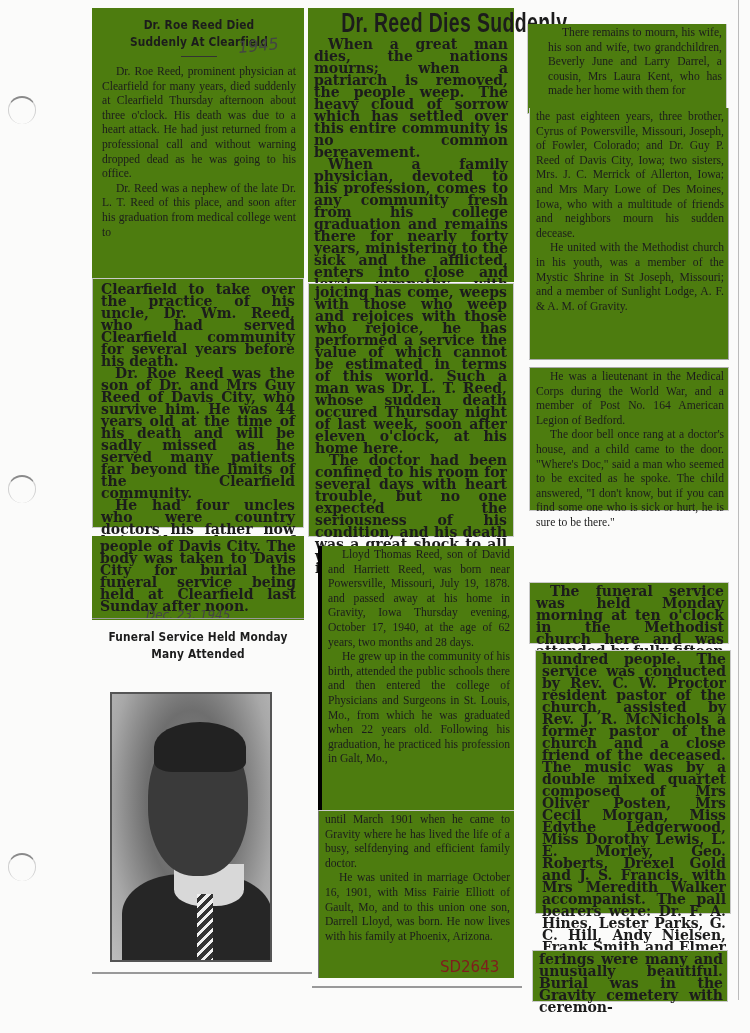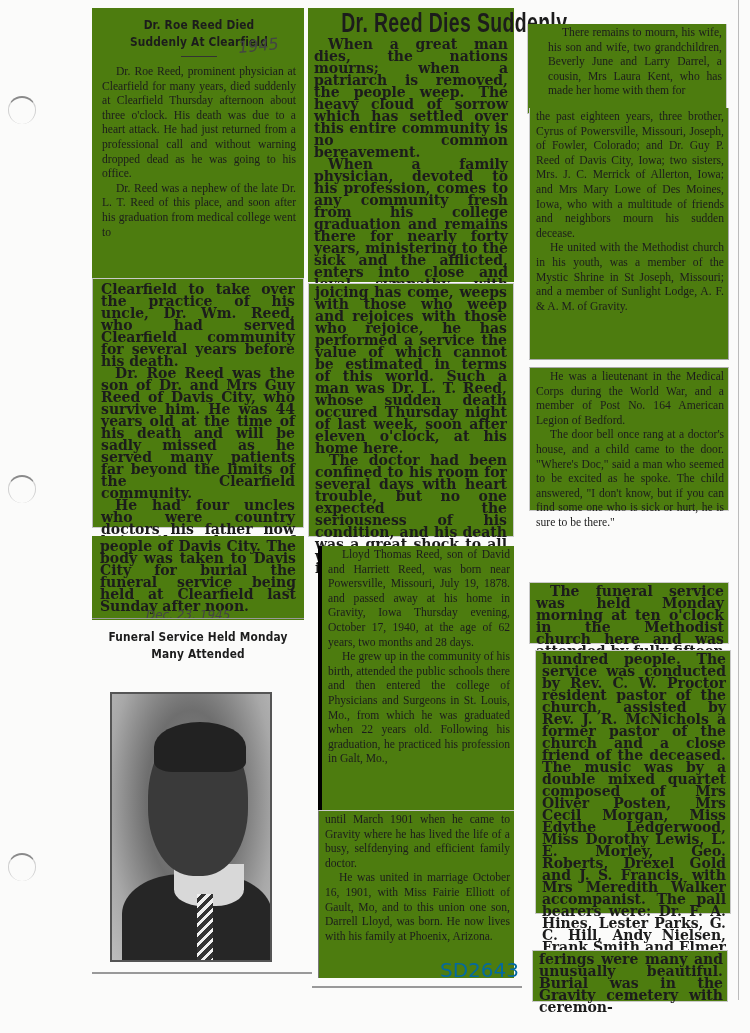--- a/index.html
+++ b/index.html
@@ -127,21 +127,21 @@
 
 <div class="clip" style="left:318px;top:546px;width:196px;height:264px;border:none;border-left:4px solid #000000;padding:2px 4px 0 6px;">
   <p>Lloyd Thomas Reed, son of David and Harriett Reed, was born near Powersville, Missouri, July 19, 1878. and passed away at his home in Gravity, Iowa Thursday evening, October 17, 1940, at the age of 62 years, two months and 28 days.</p>
   <p>He grew up in the community of his birth, attended the public schools there and then entered the college of Physicians and Surgeons in St. Louis, Mo., from which he was graduated when 22 years old. Following his graduation, he practiced his profession in Galt, Mo.,</p>
 </div>
 
 <div class="clip" style="left:318px;top:810px;width:196px;height:168px;border-right:none;border-bottom:none;border-left:1px solid #777;padding:2px 4px 0 6px;">
   <p class="cont">until March 1901 when he came to Gravity where he has lived the life of a busy, selfdenying and efficient family doctor.</p>
   <p>He was united in marriage October 16, 1901, with Miss Fairie Elliott of Gault, Mo, and to this union one son, Darrell Lloyd, was born. He now lives with his family at Phoenix, Arizona.</p>
 </div>
-<div class="hand" style="left:440px;top:958px;font-style:normal;color:#0369a1;transform:none;font-size:20px;">SD2643</div>
+<div class="hand" style="left:440px;top:958px;font-style:normal;color:#7f1d1d;transform:none;font-size:15px;">SD2643</div>
 <div class="divider" style="left:312px;top:986px;width:210px;"></div>
 
 <div class="clip" style="left:527px;top:24px;width:200px;height:90px;border-top:none;padding:2px 4px 0 20px;">
   <p>There remains to mourn, his wife, his son and wife, two grandchildren, Beverly June and Larry Darrel, a cousin, Mrs Laura Kent, who has made her home with them for</p>
 </div>
 
 <div class="clip" style="left:529px;top:108px;width:200px;height:252px;border-right:1px solid #aaa;border-top:none;border-bottom:1px solid #aaa;padding:2px 4px 0 6px;">
   <p class="cont">the past eighteen years, three brother, Cyrus of Powersville, Missouri, Joseph, of Fowler, Colorado; and Dr. Guy P. Reed of Davis City, Iowa; two sisters, Mrs. J. C. Merrick of Allerton, Iowa; and Mrs Mary Lowe of Des Moines, Iowa, who with a multitude of friends and neighbors mourn his sudden decease.</p>
   <p>He united with the Methodist church in his youth, was a member of the Mystic Shrine in St Joseph, Missouri; and a member of Sunlight Lodge, A. F. &amp; A. M. of Gravity.</p>
 </div>

